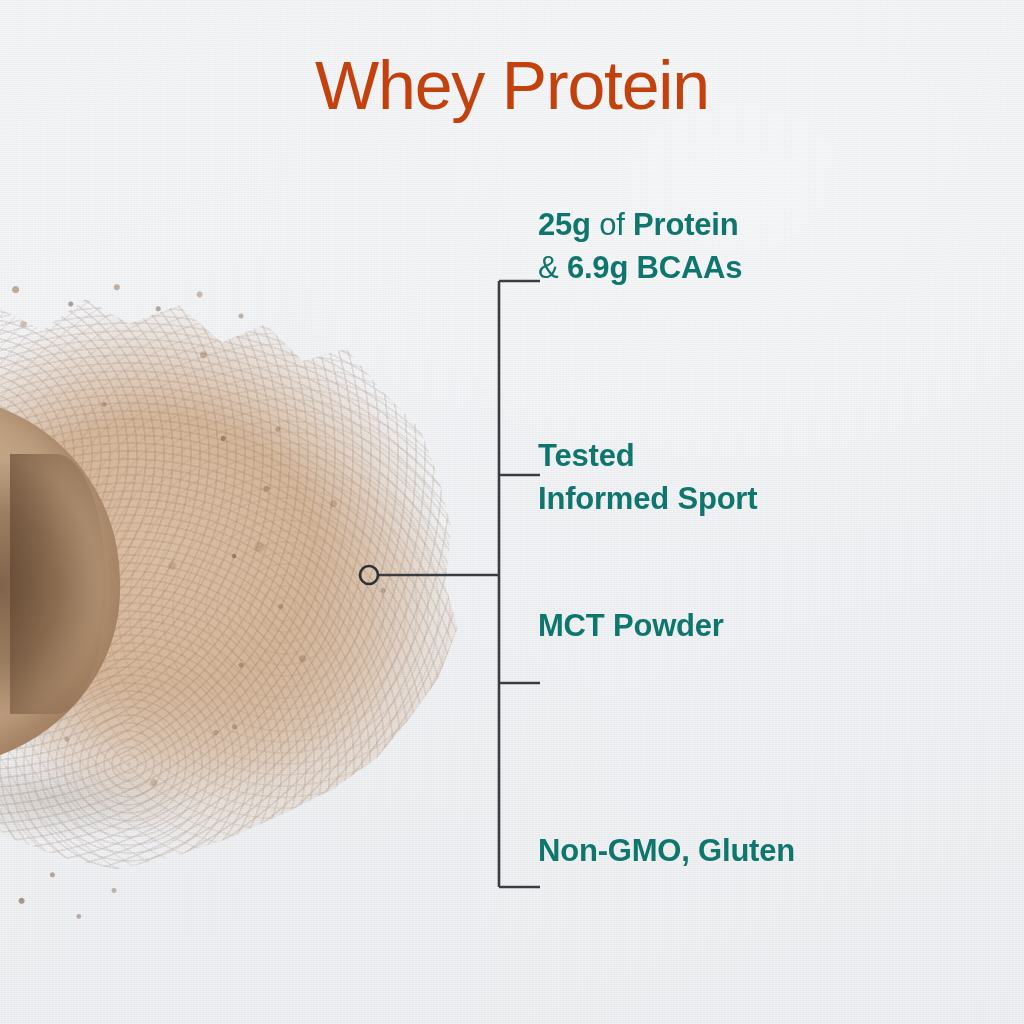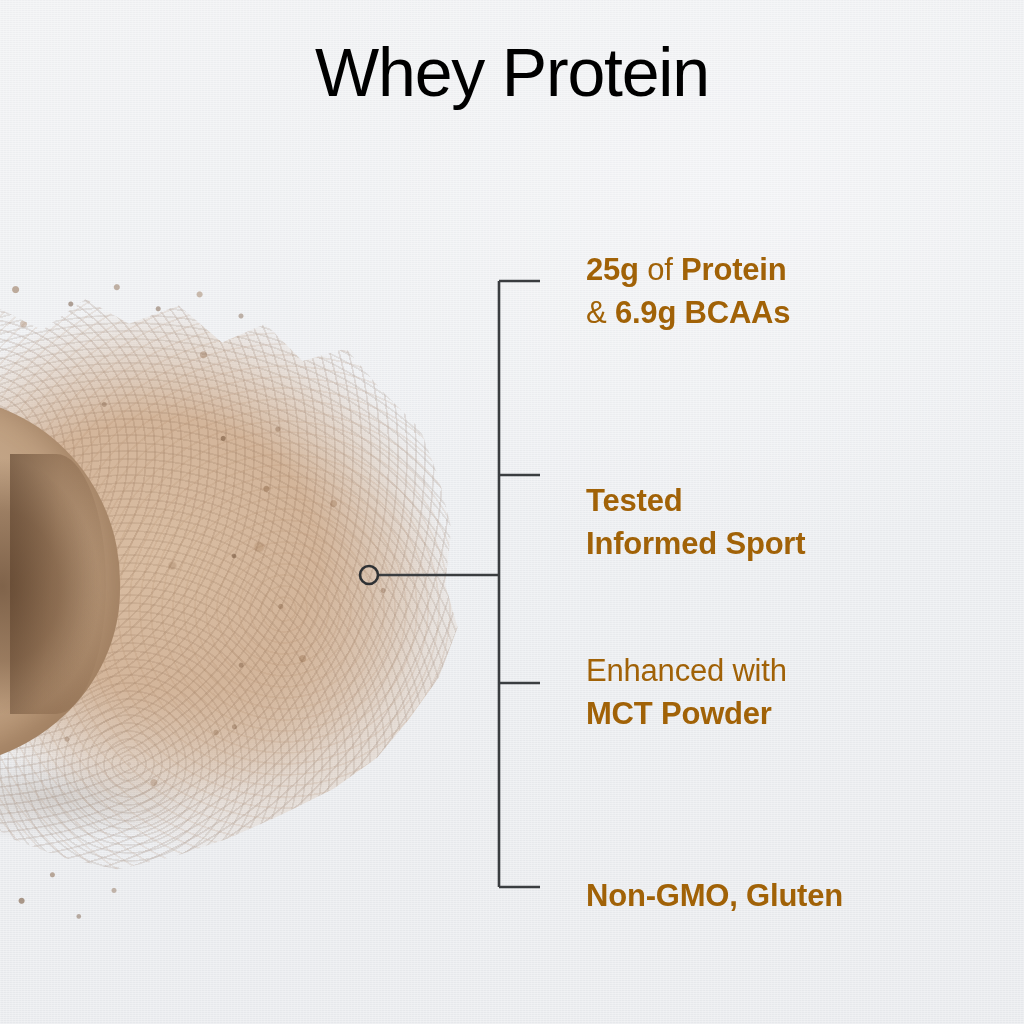--- a/index.html
+++ b/index.html
@@ -31,29 +31,29 @@
     inset: 0;
     opacity: .5;
     background-image:
       repeating-linear-gradient(0deg, rgba(255,255,255,.5) 0 1px, rgba(0,0,0,.012) 1px 2px),
       repeating-linear-gradient(90deg, rgba(255,255,255,.35) 0 1px, rgba(0,0,0,.010) 1px 3px);
   }
 
   
   #title {
     position: absolute;
-    top: 38px;
+    top: 51px;
     left: 0;
     width: 1024px;
     text-align: center;
     font-size: 68px;
     line-height: 1.02;
     font-weight: 500;
     letter-spacing: -1.2px;
-    color: #000000;
+    color: #c2410c;
   }
 
   
   #powder {
     position: absolute;
     left: -150px;
     top: 268px;
     width: 620px;
     height: 640px;
   }
@@ -188,28 +188,27 @@
       radial-gradient(circle at 20% 82%, rgba(132,96,64,.35) 0 2.2px, rgba(0,0,0,0) 3.2px);
   }
 
   
   #callouts { position: absolute; inset: 0; }
   #callout-svg { position: absolute; left: 0; top: 0; }
 
   
   .feature {
     position: absolute;
-    left: 586px;
+    left: 538px;
     width: 420px;
-    color: #a16207;
+    color: #0f766e;
     font-size: 31px;
     line-height: 43px;
     font-weight: 400;
     letter-spacing: -0.2px;
-    margin-top: 45px;
   }
   .feature b { font-weight: 700; }
   #feature-0 { top: 203px; }
   #feature-1 { top: 434px; }
   #feature-2 { top: 604px; }
   #feature-3 { top: 829px; }
 </style>
 </head>
 <body>
 
@@ -253,20 +252,19 @@
 
   <div class="feature" id="feature-0">
       <div><b>25g</b><span> of </span><b>Protein</b></div>
       <div><span>&amp; </span><b>6.9g BCAAs</b></div>
     </div>
   <div class="feature" id="feature-1">
       <div><b>Tested</b></div>
       <div><b>Informed Sport</b></div>
     </div>
   <div class="feature" id="feature-2">
-      <div><span>Enhanced with</span></div>
       <div><b>MCT Powder</b></div>
     </div>
   <div class="feature" id="feature-3">
       <div><b>Non-GMO, Gluten</b></div>
     </div>
 
 </div>
 
 </body></html>

